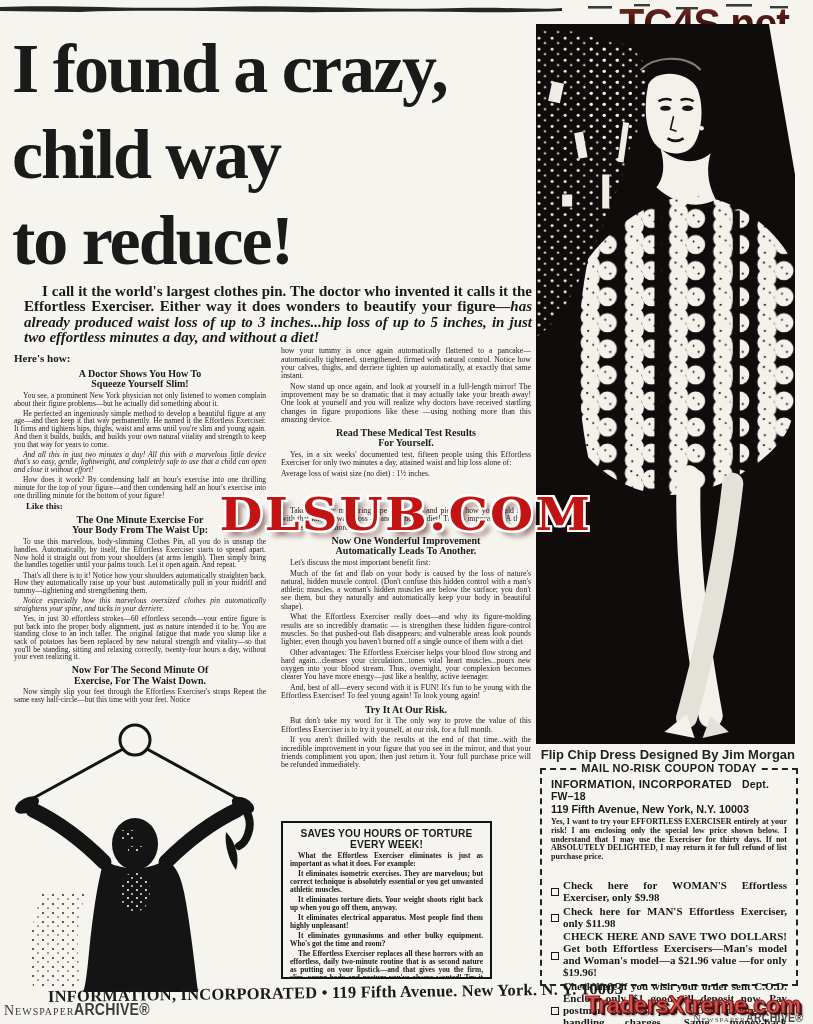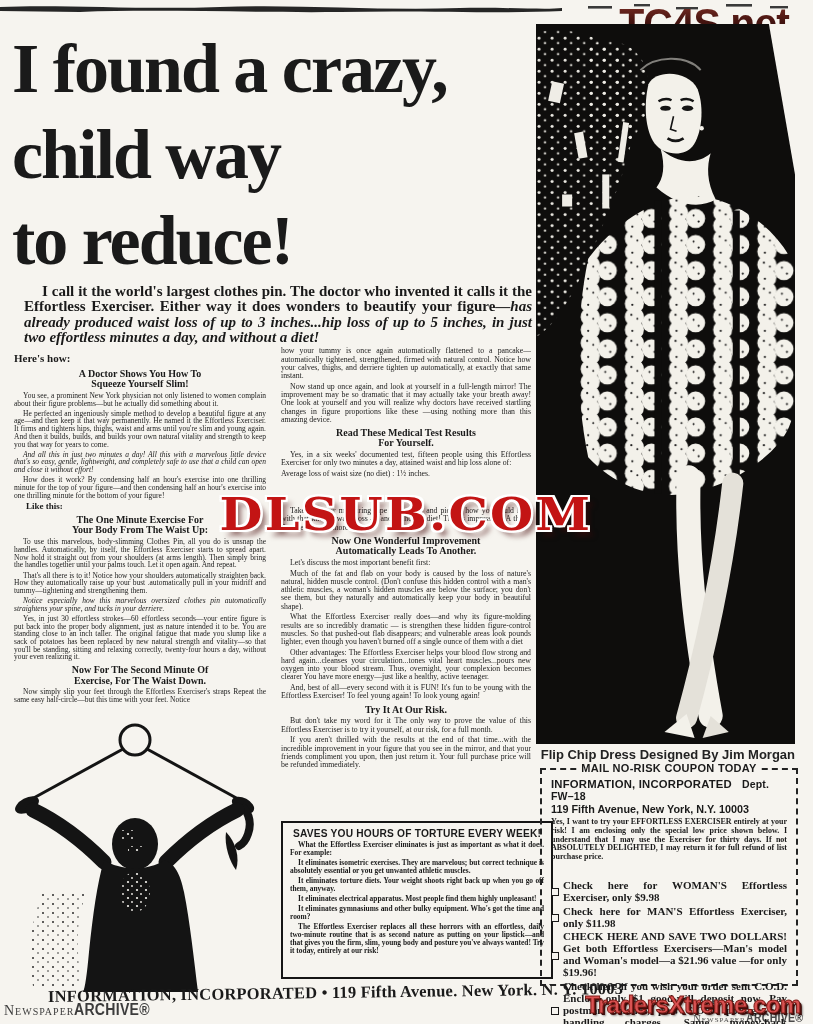--- a/index.html
+++ b/index.html
@@ -40,21 +40,21 @@
   .col-left{left:14px;top:351px;width:252px;height:362px;}
   .col-mid{left:281px;top:345px;width:250px;height:476px;font-size:7.8px;line-height:1.06;}
   .h2l{font-weight:700;text-align:center;font-size:10px;line-height:1.04;margin:4px 0 2px;}
   .h2l div{text-indent:0;}
   .heres{font-weight:700;font-size:11px;margin:0 0 2px 26px;text-indent:0 !important;}
   .likethis{font-weight:700;font-size:9px;margin:3px 0 1px 4px;text-indent:0 !important;padding-left:12px;}
   .stat{margin:2px 0 0 12px;text-indent:0 !important;}
   .wm-gap{height:24px;}
 
   
-  .saves{position:absolute;left:281px;top:821px;width:272px;height:158px;border:2px solid #151515;
+  .saves{position:absolute;left:281px;top:821px;width:211px;height:158px;border:2px solid #151515;
          padding:4px 7px 4px;box-sizing:border-box;overflow:hidden;background:#f6f4ef;}
   .saves .title{font-family:"Liberation Sans",sans-serif;font-weight:700;font-size:10.2px;
                 text-align:center;margin:1px 0 2px;letter-spacing:0.2px;}
   .saves p{font-size:7.4px;line-height:1.08;margin:2px 0;text-align:justify;text-indent:8px;font-weight:700;}
 
   
   .photo-wrap{position:absolute;left:536px;top:24px;width:259px;height:720px;}
   .caption{position:absolute;left:537px;top:747px;width:258px;text-align:right;
            font-family:"Liberation Sans",sans-serif;font-weight:700;font-size:13px;color:#222;}
 

